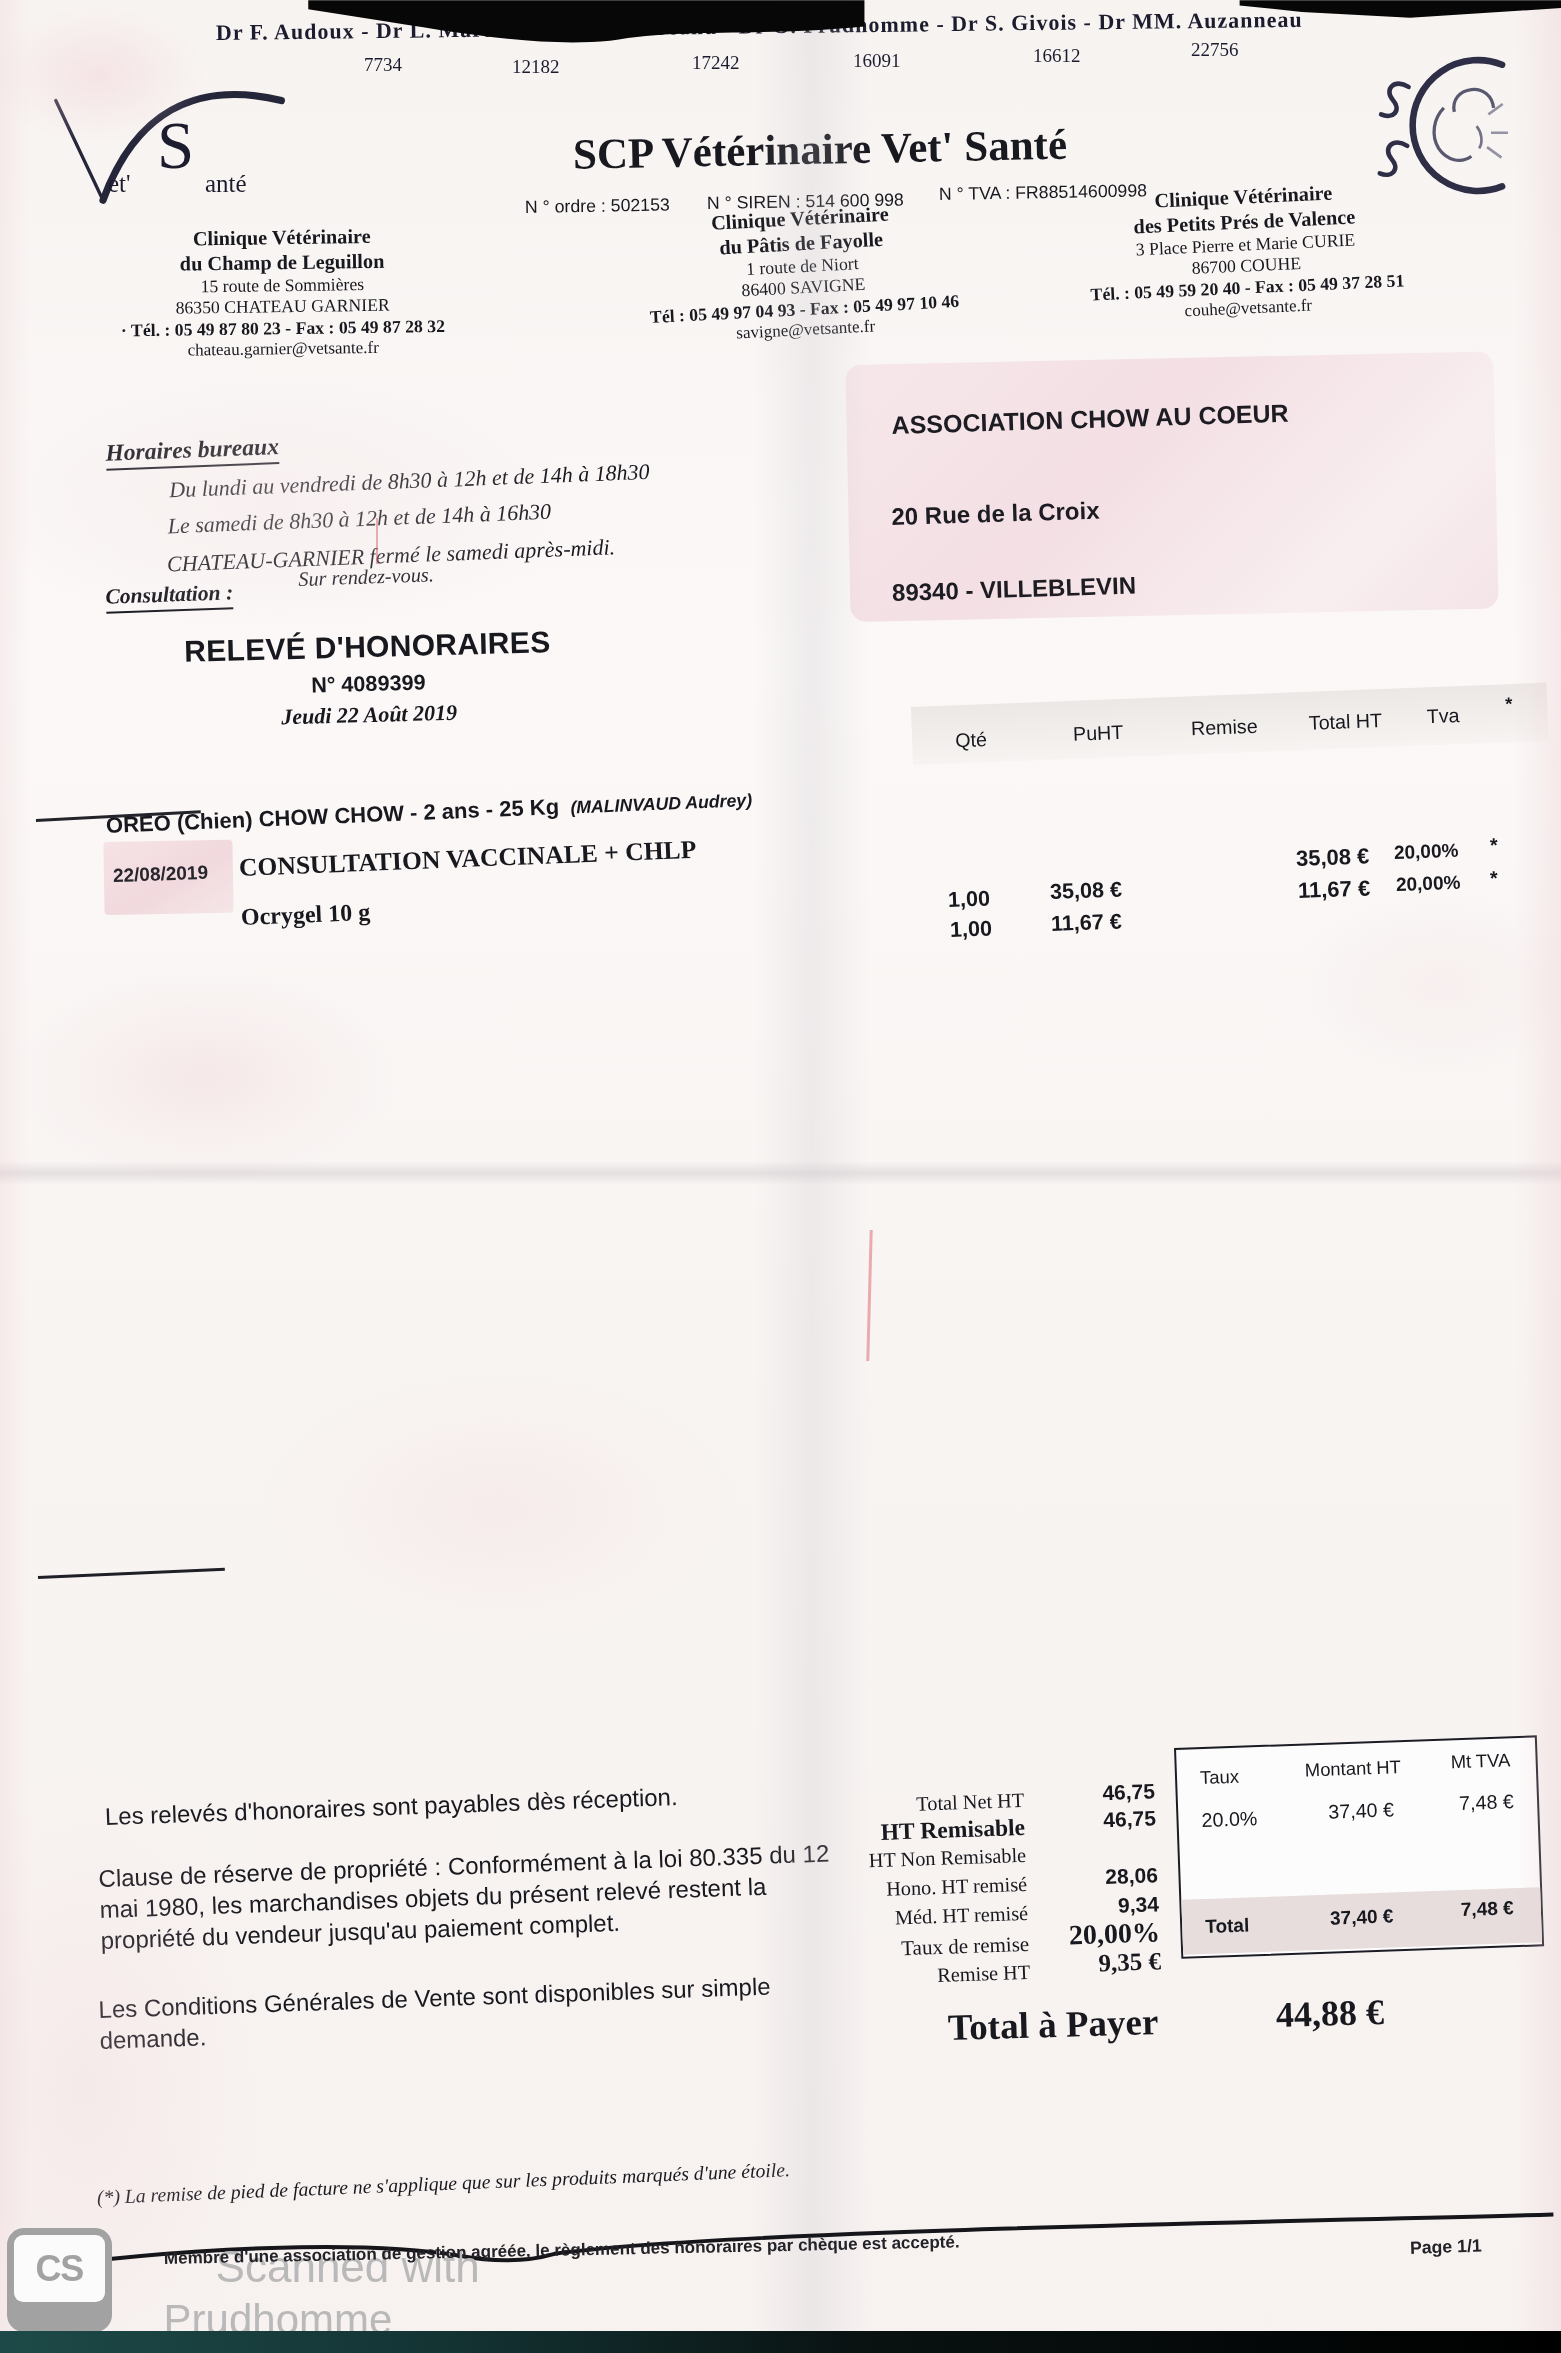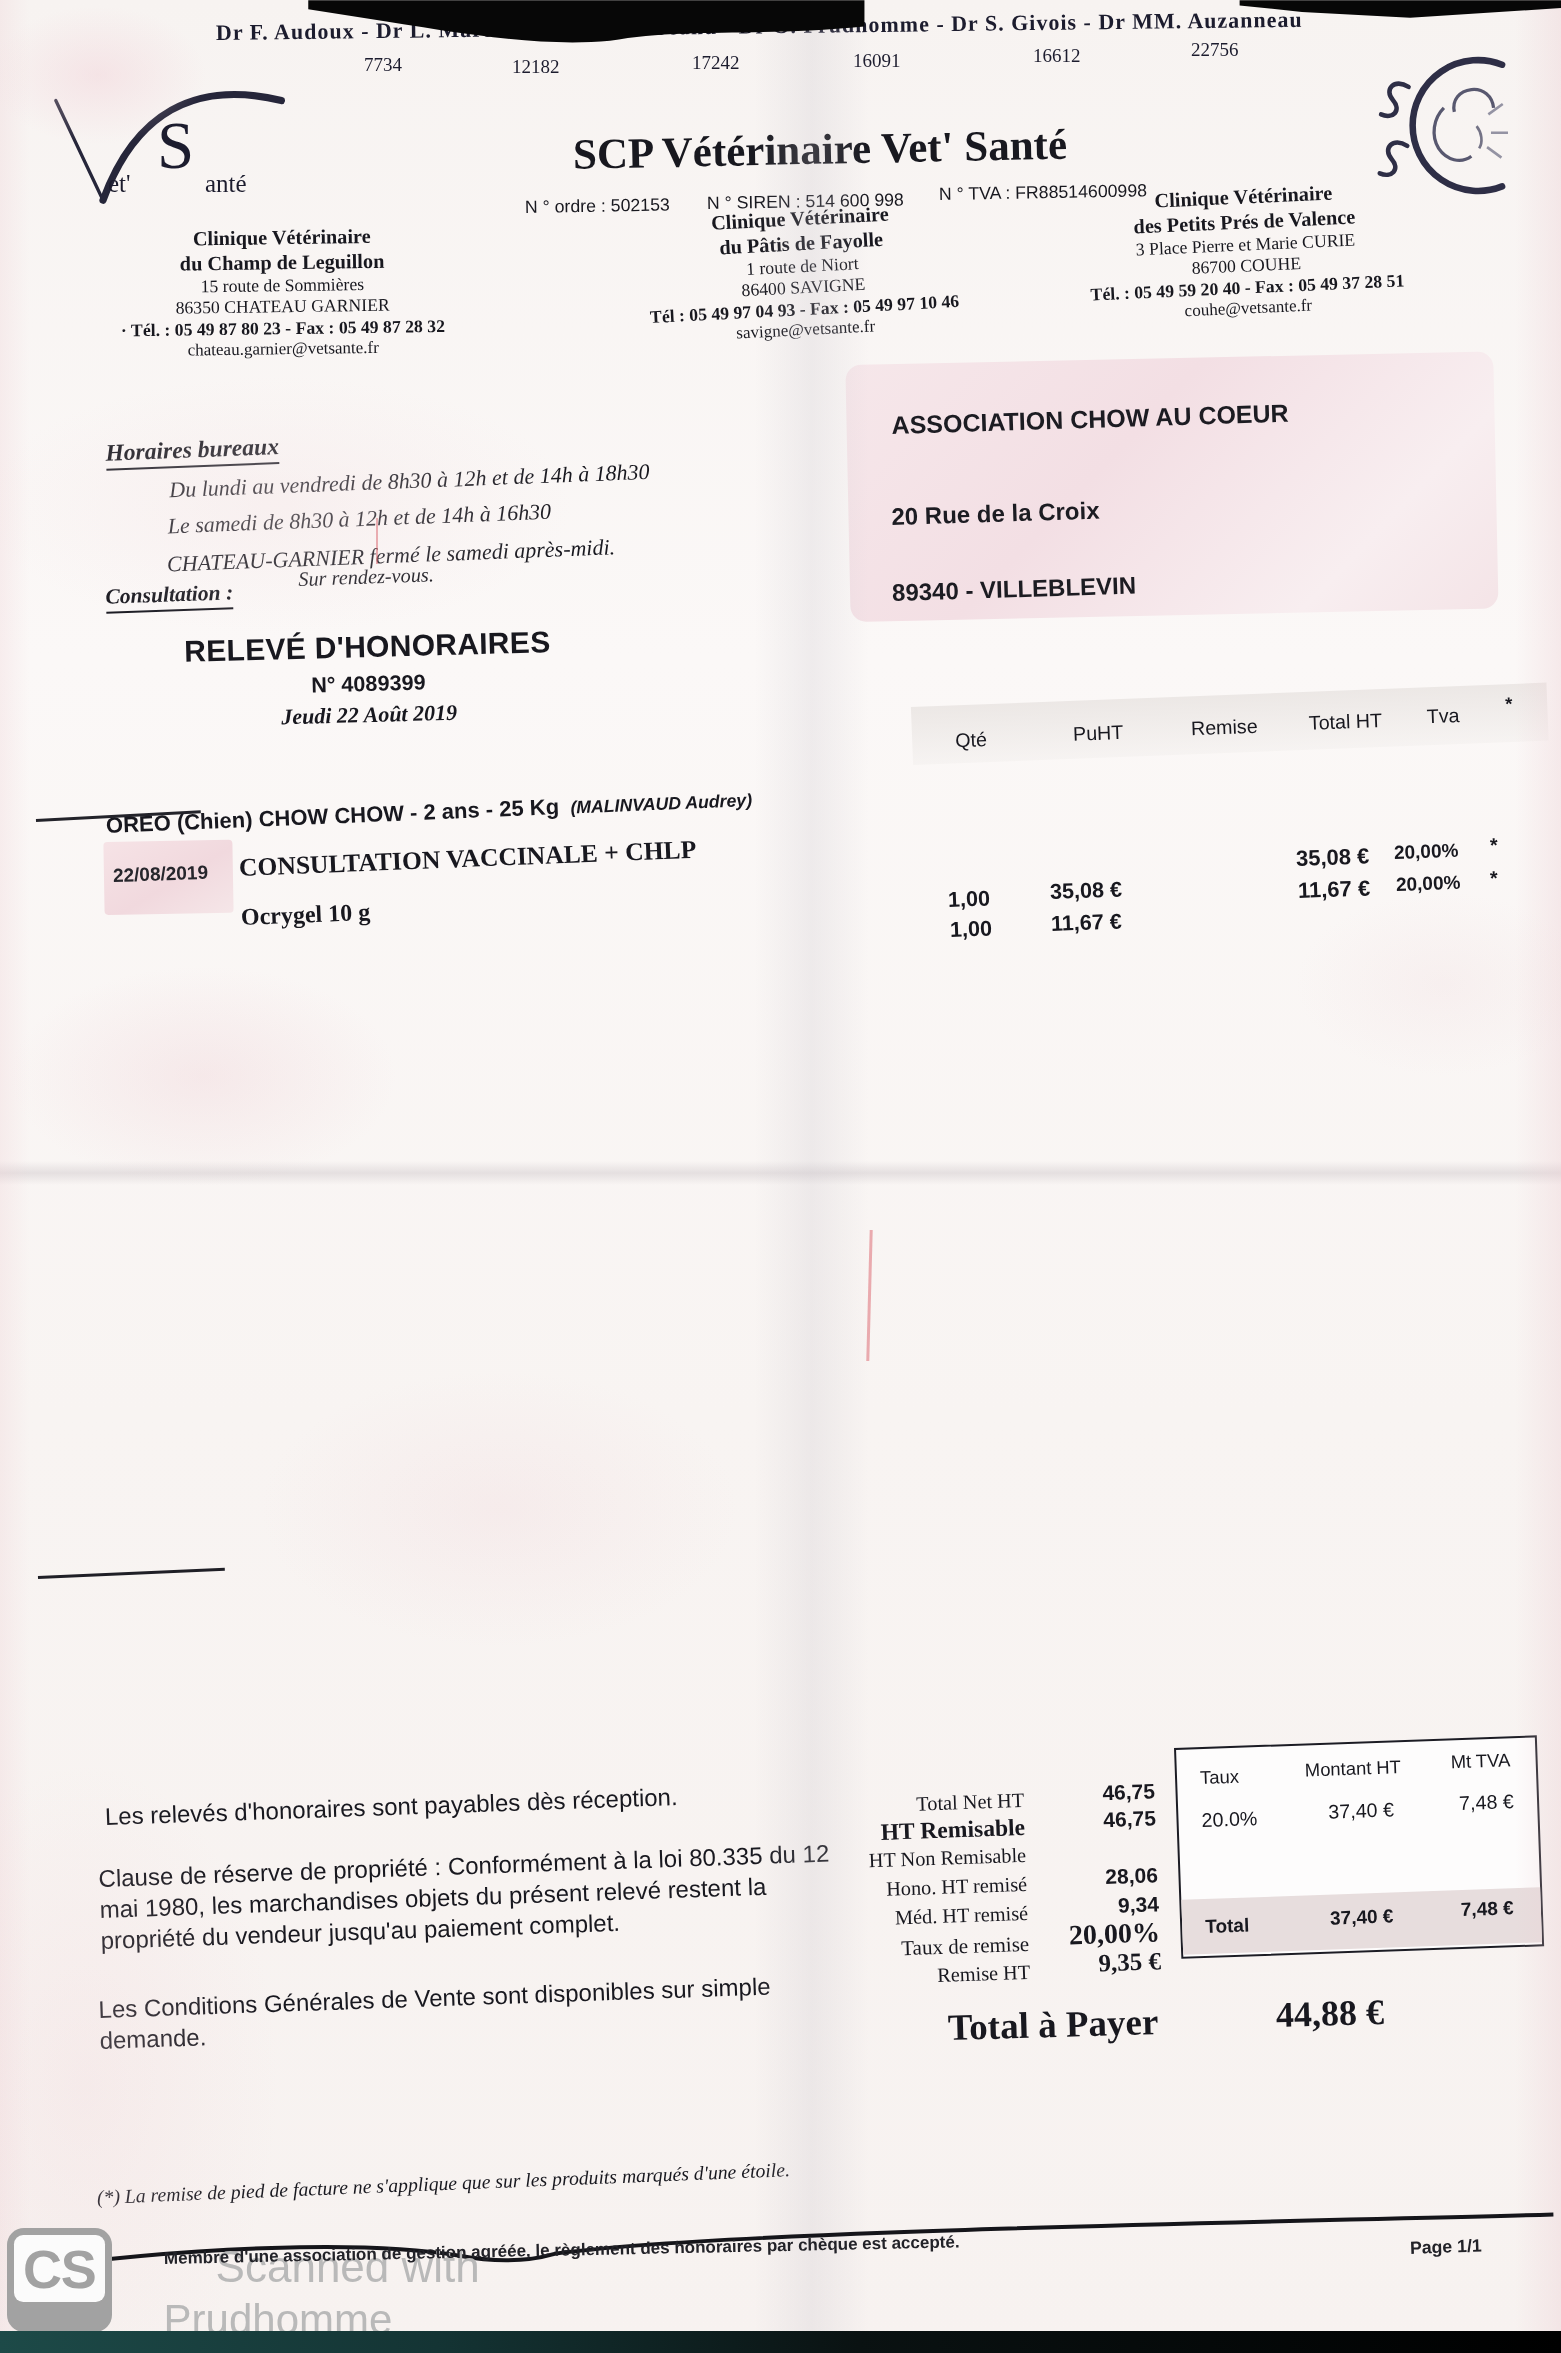--- a/index.html
+++ b/index.html
@@ -214,21 +214,21 @@
 
   <div class="abs serif i" style="left:97px;top:2186px;font-size:19.7px;transform:rotate(-2.3deg);">(*) La remise de pied de facture ne s'applique que sur les produits marqués d'une étoile.</div>
 
   <svg style="position:absolute;left:0;top:2185px;z-index:2;" width="1561" height="131" viewBox="0 0 2380 200">
     <path d="M25,130 C300,92 560,85 700,108 C755,118 800,118 845,105 C1100,70 1900,58 2370,45" stroke="#15151a" stroke-width="6" fill="none"></path>
   </svg>
 
   <div class="abs" style="left:6.6px;top:2228px;z-index:2;">
     <div style="position:absolute;left:0;top:0;width:105px;height:104px;background:#a2a2a2;border-radius:17px;overflow:hidden;">
       <div style="position:absolute;left:7.2px;top:7.2px;width:91px;height:67px;background:#fbfbfb;border-radius:9.2px;display:flex;align-items:center;justify-content:center;">
-        <span class="sans b" style="font-size:54px;color:#a2a2a2;letter-spacing:-1.3px;">CS</span>
+        <span class="sans b" style="font-size:36px;color:#a2a2a2;letter-spacing:-1.3px;">CS</span>
       </div>
     </div>
     <div class="abs sans" style="left:173px;top:14.4px;font-size:44px;color:#b9b9b9;margin-left:36px;">Scanned with</div>
     <div class="abs sans" style="left:157px;top:68px;font-size:42px;color:#b9b9b9;">Prudhomme</div>
   </div>
 
   <div class="abs sans b" style="left:164px;top:2249px;font-size:17px;color:#222228;z-index:3;transform:rotate(-1.2deg);">Membre d'une association de gestion agréée, le règlement des honoraires par chèque est accepté.</div>
   <div class="abs sans b" style="left:1410px;top:2238px;font-size:17.7px;color:#222228;z-index:3;transform:rotate(-2deg);">Page 1/1</div>
 
   <div style="position:absolute;left:0;top:2331px;width:1561px;height:22px;z-index:4;

